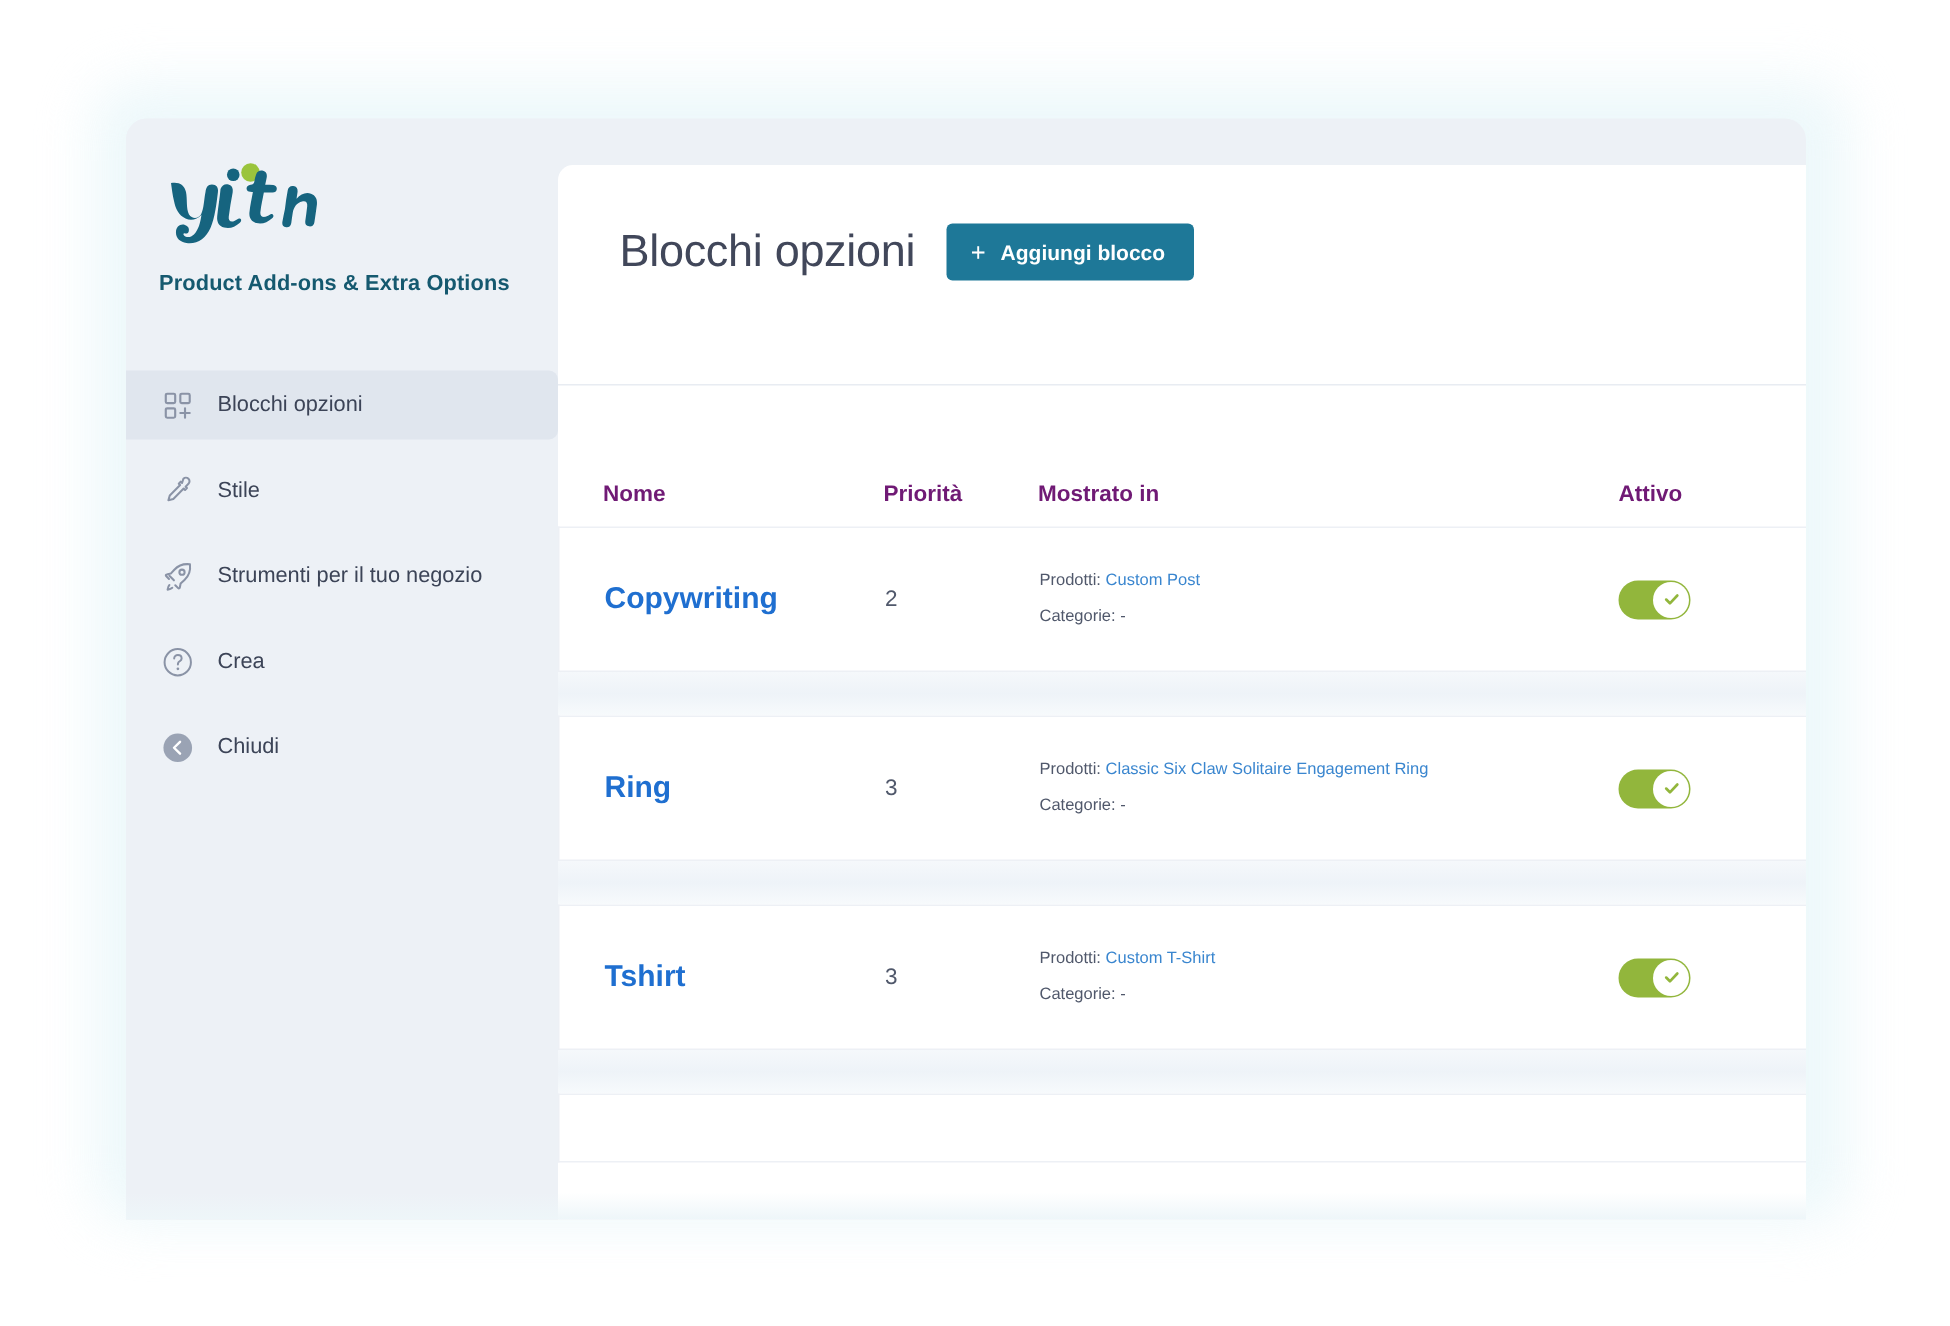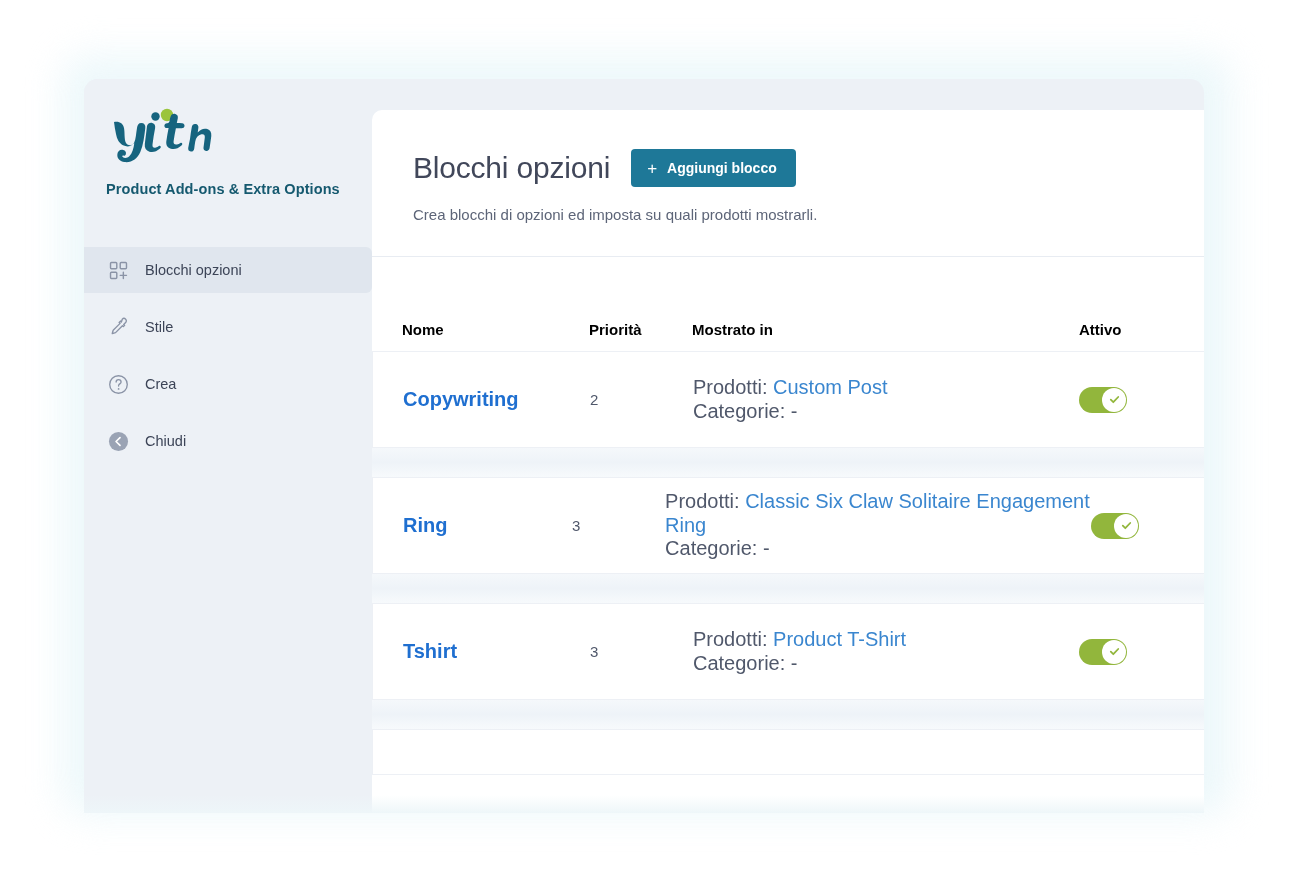--- a/index.html
+++ b/index.html
@@ -199,21 +199,21 @@
     display: flex;
     align-items: center;
     height: 44px;
     padding: 0 0 0 30px;
     margin: 0 0 0 0;
   }
 
   .th {
     font-size: 15px;
     font-weight: bold;
-    color: #000000;
+    color: #701a75;
   }
 
   .col-nome     { width: 187px; padding-left: 0; }
   .col-priorita { width: 103px; }
   .col-mostrato { flex: 1 1 auto; }
   .col-attivo   { width: 125px; }
 
   #rows { position: relative; }
 
   .row {
@@ -243,21 +243,21 @@
   }
 
   .row-priority {
     width: 103px;
     font-size: 15px;
     color: #50586b;
   }
 
   .row-shown {
     flex: 1 1 auto;
-    font-size: 20px;
+    font-size: 11px;
     color: #50586b;
     line-height: 23.5px;
   }
 
   .row-shown a {
     color: #3a86cf;
     text-decoration: none;
     cursor: pointer;
   }
 
@@ -353,20 +353,31 @@
 
         <div class="nav-item">
           <span class="nav-icon">
             <svg width="20" height="20" viewBox="0 0 22 22" fill="none" stroke="currentColor" stroke-width="1.5" stroke-linecap="round" stroke-linejoin="round">
               <path d="M14.6 2.4a2.6 2.6 0 013.7 3.7l-2.1 2.1 1 1-1.4 1.4-1-1-7.6 7.6-3.6 1 1-3.6 7.6-7.6-1-1L12.6 4.5l1 1z"></path>
             </svg>
           </span>
           <span class="nav-label">Stile</span>
         </div>
 
+        <div class="nav-item">
+          <span class="nav-icon">
+            <svg width="21" height="21" viewBox="0 0 23 23" fill="none" stroke="currentColor" stroke-width="1.5" stroke-linecap="round" stroke-linejoin="round">
+              <path d="M20.4 2.4c-4.6-.6-8.6 1-11.4 4l-2.6 2.8-3 .6c-.6.1-.8.8-.4 1.2l2.1 2.1M20.4 2.4c.6 4.6-1 8.6-4 11.4l-2.8 2.6-.6 3c-.1.6-.8.8-1.2.4l-2.1-2.1"></path>
+              <path d="M8.7 14.1L5.4 10.8"></path>
+              <circle cx="14.6" cy="8.2" r="1.9"></circle>
+              <path d="M5.4 17.5c-1 1-1.3 3.4-1.3 3.4s2.4-.3 3.4-1.3"></path>
+            </svg>
+          </span>
+          <span class="nav-label">Strumenti per il tuo negozio</span>
+        </div>
 
         <div class="nav-item">
           <span class="nav-icon">
             <svg width="21" height="21" viewBox="0 0 22 22" fill="none" stroke="currentColor" stroke-width="1.4">
               <circle cx="11" cy="11" r="9.2"></circle>
               <path d="M8.5 8.4c0-1.4 1.2-2.5 2.6-2.5 1.5 0 2.6 1 2.6 2.4 0 1.6-1.6 1.9-2.3 2.9-.3.4-.3.9-.3 1.4" stroke-linecap="round"></path>
               <circle cx="11.1" cy="15.6" r=".95" fill="currentColor" stroke="none"></circle>
             </svg>
           </span>
           <span class="nav-label">Crea</span>
@@ -388,21 +399,20 @@
     <div id="content">
 
       <div id="card-header">
         <div class="title-row">
           <h1 id="page-title">Blocchi opzioni</h1>
           <button id="add-block-btn">
             <span class="plus-glyph">+</span>
             <span>Aggiungi blocco</span>
           </button>
         </div>
-        <div id="page-subtitle">Crea blocchi di opzioni ed imposta su quali prodotti mostrarli.</div>
       </div>
 
       <div id="table-area">
 
         <div id="table-head">
           <div class="th col-nome">Nome</div>
           <div class="th col-priorita">Priorità</div>
           <div class="th col-mostrato">Mostrato in</div>
           <div class="th col-attivo">Attivo</div>
         </div>
@@ -460,21 +470,21 @@
           </div>
 
           <div class="row-gap"></div>
 
           <div class="row">
             <div class="row-name">Tshirt</div>
             <div class="row-priority">3</div>
             <div class="row-shown">
               <div>
                 <span>Prodotti:</span>
-                <a>Product T-Shirt</a>
+                <a>Custom T-Shirt</a>
               </div>
               <div>
                 <span>Categorie:</span>
                 <span>-</span>
               </div>
             </div>
             <div class="row-toggle">
               <span class="toggle">
                 <span class="knob">
                   <svg width="13" height="13" viewBox="0 0 14 14">

